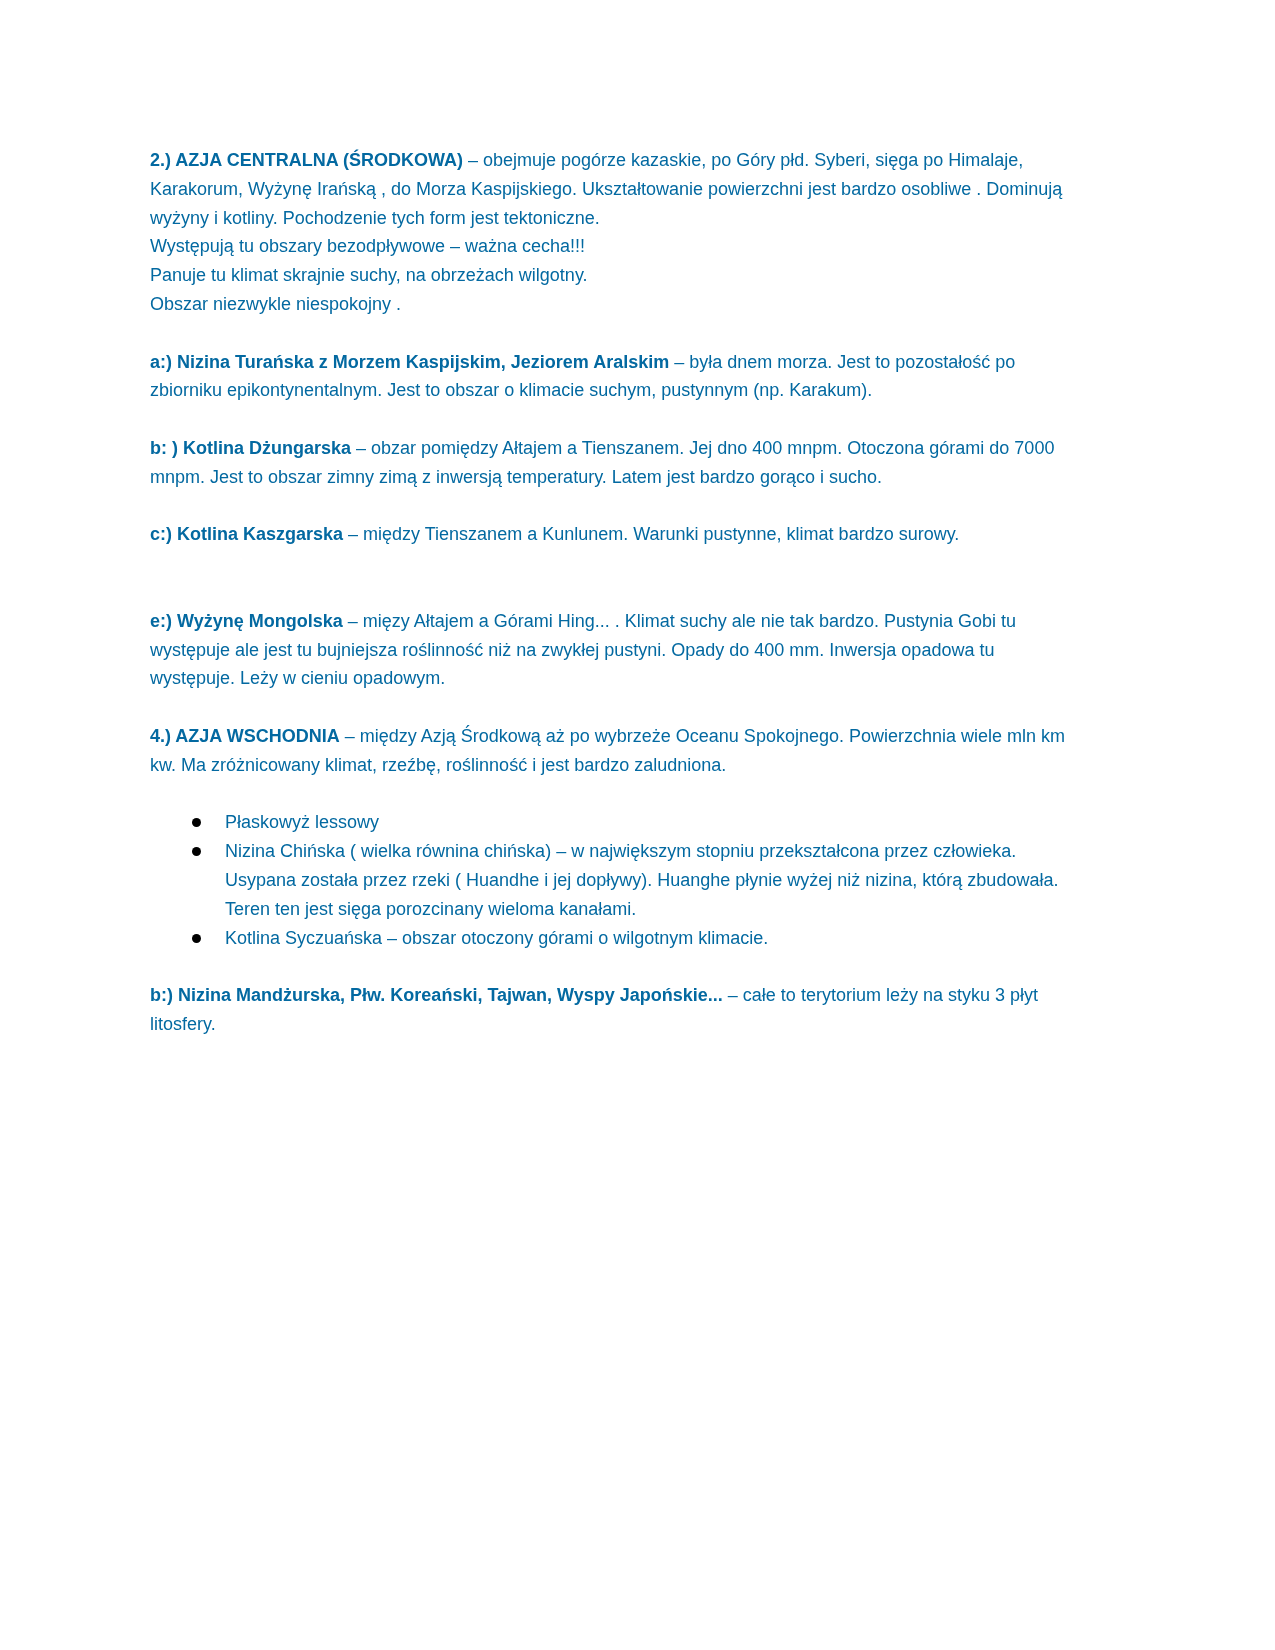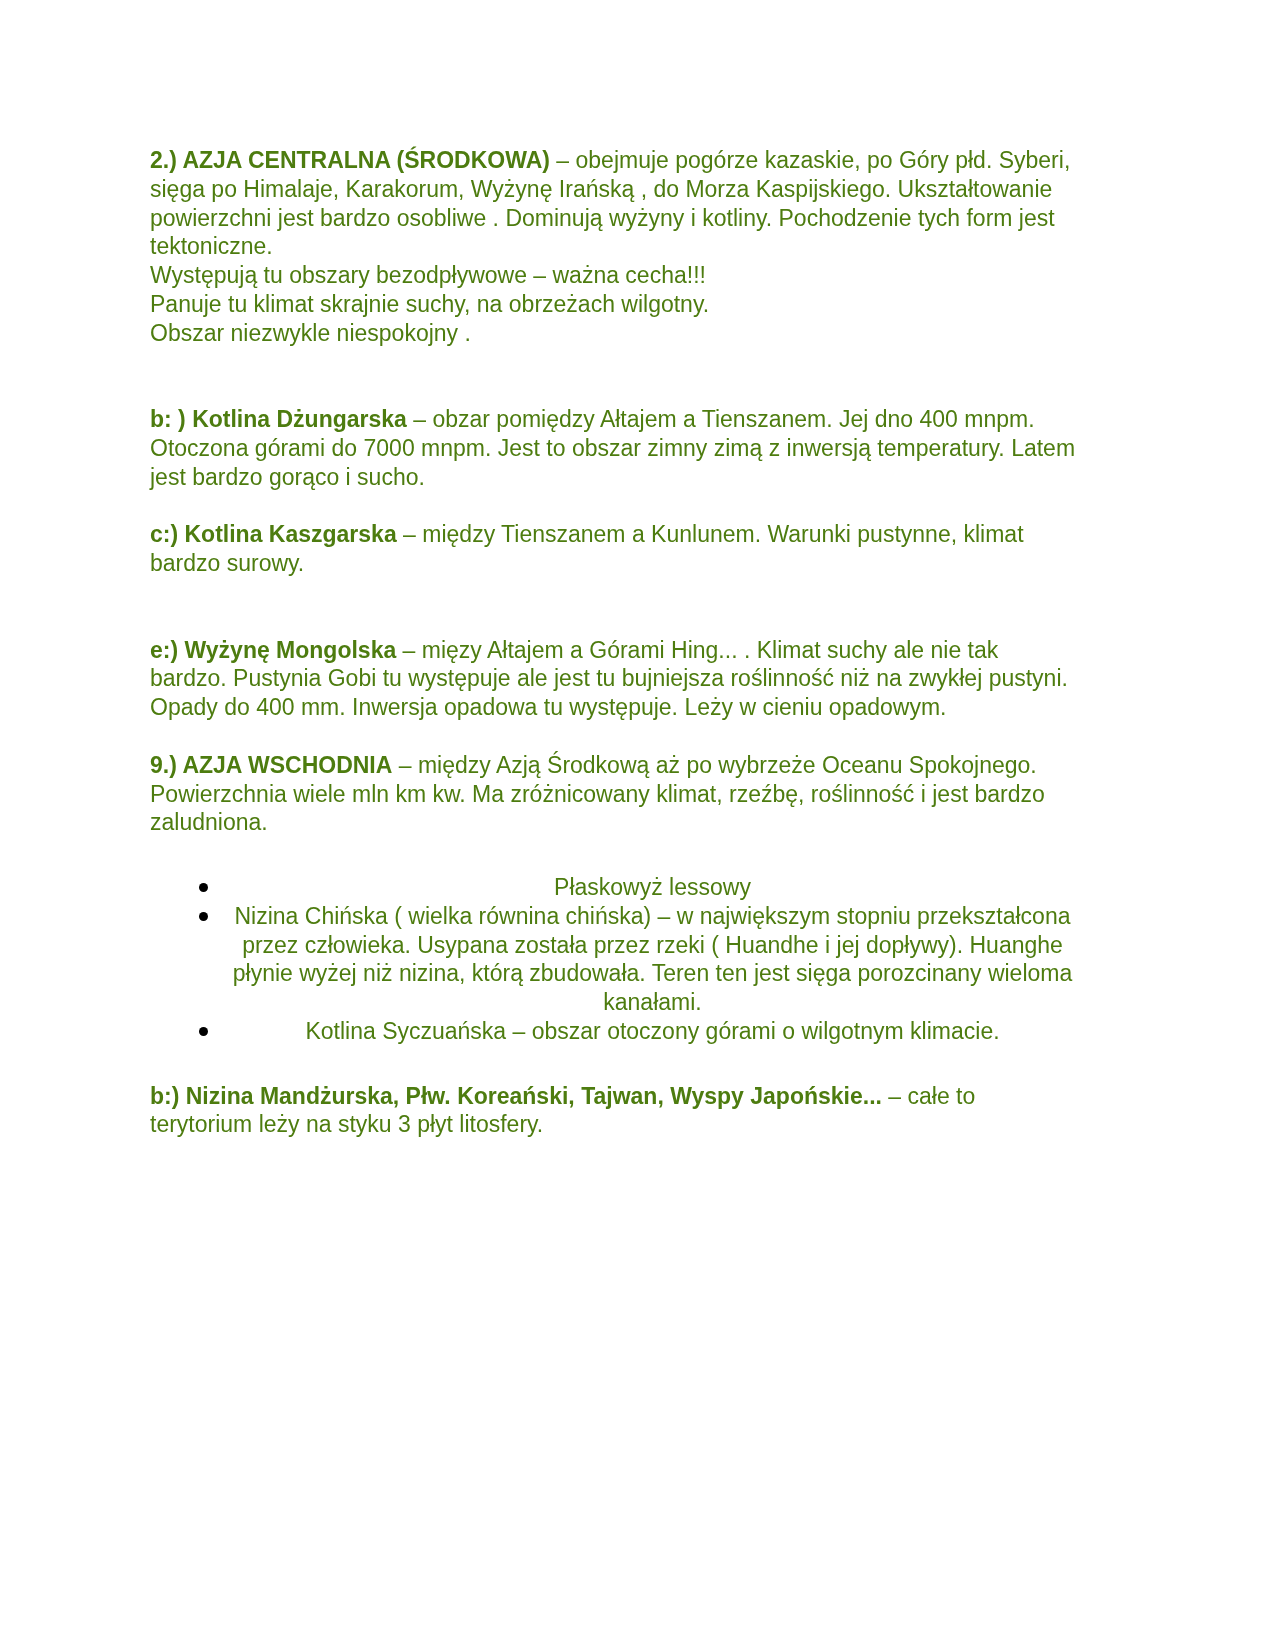--- a/index.html
+++ b/index.html
@@ -1,56 +1,57 @@
 <!DOCTYPE html>
 <html><head>
 <meta charset="utf-8">
 <style>
   html, body { margin: 0; padding: 0; background: #ffffff; }
   body { width: 1275px; height: 1650px; position: relative; overflow: hidden; }
   .page {
     position: absolute; left: 150px; top: 146px; width: 930px;
     font-family: "Liberation Sans", sans-serif;
-    font-size: 23px; line-height: 28.8px; color: #4d7c0f;
+    font-size: 18px; line-height: 28.8px; color: #0369a1;
   }
   p { margin: 0; }
   .gap { height: 28.8px; }
   .b { font-weight: bold; }
-  ul { margin: 7px; padding: 0; list-style: none; text-align: center; }
+  ul { margin: 0; padding: 0; list-style: none; }
   ul li { position: relative; padding-left: 75px; }
   ul li .dot {
     position: absolute; left: 42px; top: 10px; width: 9px; height: 9px;
     border-radius: 50%; background: #000;
   }
 </style>
 </head>
 <body>
 
 <div class="page">
 
   <p><span class="b">2.) AZJA CENTRALNA (ŚRODKOWA)</span><span> – obejmuje pogórze kazaskie, po Góry płd. Syberi, sięga po Himalaje, Karakorum, Wyżynę Irańską , do Morza Kaspijskiego. Ukształtowanie powierzchni jest bardzo osobliwe . Dominują wyżyny i kotliny. Pochodzenie tych form jest tektoniczne.</span></p>
   <p>Występują tu obszary bezodpływowe – ważna cecha!!!</p>
   <p>Panuje tu klimat skrajnie suchy, na obrzeżach wilgotny.</p>
   <p>Obszar niezwykle niespokojny .</p>
   <div class="gap"></div>
 
+  <p><span class="b">a:) Nizina Turańska z Morzem Kaspijskim, Jeziorem Aralskim</span><span> – była dnem morza. Jest to pozostałość po zbiorniku epikontynentalnym. Jest to obszar o klimacie suchym, pustynnym (np. Karakum).</span></p>
   <div class="gap"></div>
 
   <p><span class="b">b: ) Kotlina Dżungarska</span><span> – obzar pomiędzy Ałtajem a Tienszanem. Jej dno 400 mnpm. Otoczona górami do 7000 mnpm. Jest to obszar zimny zimą z inwersją temperatury. Latem jest bardzo gorąco i sucho.</span></p>
   <div class="gap"></div>
 
   <p><span class="b">c:) Kotlina Kaszgarska</span><span> – między Tienszanem a Kunlunem. Warunki pustynne, klimat bardzo surowy.</span></p>
   <div class="gap"></div>
 
   <div class="gap"></div>
 
   <p><span class="b">e:) Wyżynę Mongolska</span><span> – mięzy Ałtajem a Górami Hing... . Klimat suchy ale nie tak bardzo. Pustynia Gobi tu występuje ale jest tu bujniejsza roślinność niż na zwykłej pustyni. Opady do 400 mm. Inwersja opadowa tu występuje. Leży w cieniu opadowym.</span></p>
   <div class="gap"></div>
 
-  <p><span class="b">9.) AZJA WSCHODNIA</span><span> – między Azją Środkową aż po wybrzeże Oceanu Spokojnego. Powierzchnia wiele mln km kw. Ma zróżnicowany klimat, rzeźbę, roślinność i jest bardzo zaludniona.</span></p>
+  <p><span class="b">4.) AZJA WSCHODNIA</span><span> – między Azją Środkową aż po wybrzeże Oceanu Spokojnego. Powierzchnia wiele mln km kw. Ma zróżnicowany klimat, rzeźbę, roślinność i jest bardzo zaludniona.</span></p>
   <div class="gap"></div>
 
   <ul>
     <li><span class="dot"></span><span>Płaskowyż lessowy</span></li>
     <li><span class="dot"></span><span>Nizina Chińska ( wielka równina chińska) – w największym stopniu przekształcona przez człowieka. Usypana została przez rzeki ( Huandhe i jej dopływy). Huanghe płynie wyżej niż nizina, którą zbudowała. Teren ten jest sięga porozcinany wieloma kanałami.</span></li>
     <li><span class="dot"></span><span>Kotlina Syczuańska – obszar otoczony górami o wilgotnym klimacie.</span></li>
   </ul>
   <div class="gap"></div>
 
   <p><span class="b">b:) Nizina Mandżurska, Płw. Koreański, Tajwan, Wyspy Japońskie...</span><span> – całe to terytorium leży na styku 3 płyt litosfery.</span></p>

